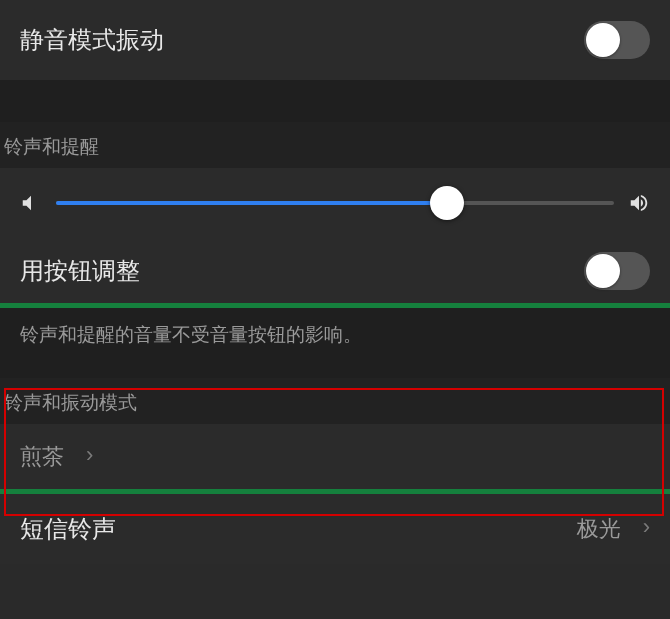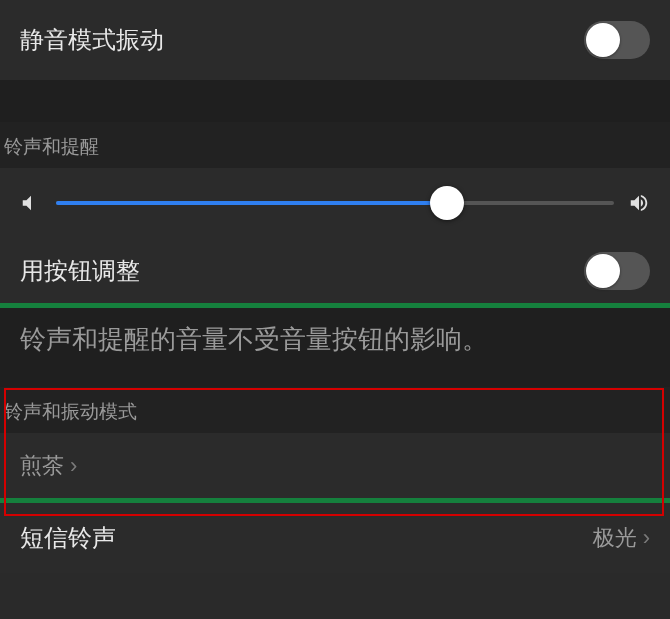--- a/index.html
+++ b/index.html
@@ -27,41 +27,40 @@
   .row-label {
     color: #e8e8e8;
     font-size: 24px;
     font-weight: 400;
     font-family: Liberation Mono, monospace;
   }
   .row-value {
     color: #9a9a9a;
     font-size: 22px;
     display: flex;
-    align-items: center;
-    gap: 6px;
+    gap: 22px;
   }
   .chevron {
     color: #7a7a7a;
     font-size: 22px;
   }
   .section-gap {
     height: 42px;
     background: #1f1f1f;
   }
   .section-header {
     background: #222;
     color: #9a9a9a;
     font-size: 19px;
     padding: 12px 20px 8px 4px;
   }
   .footer-note {
     background: #1f1f1f;
     color: #9a9a9a;
-    font-size: 26px;
+    font-size: 19px;
     padding: 14px 37px 30px 20px;
   }
   .slider-row {
     background: #2b2b2b;
     display: flex;
     align-items: center;
     padding: 0 20px;
     height: 70px;
     gap: 14px;
   }

